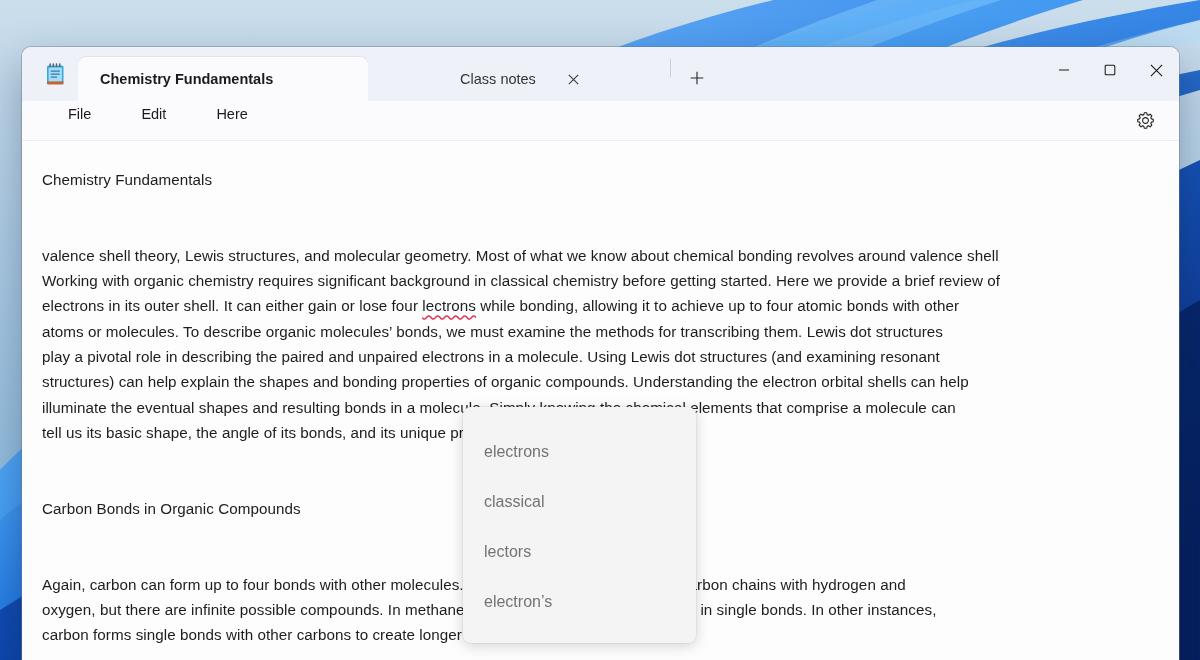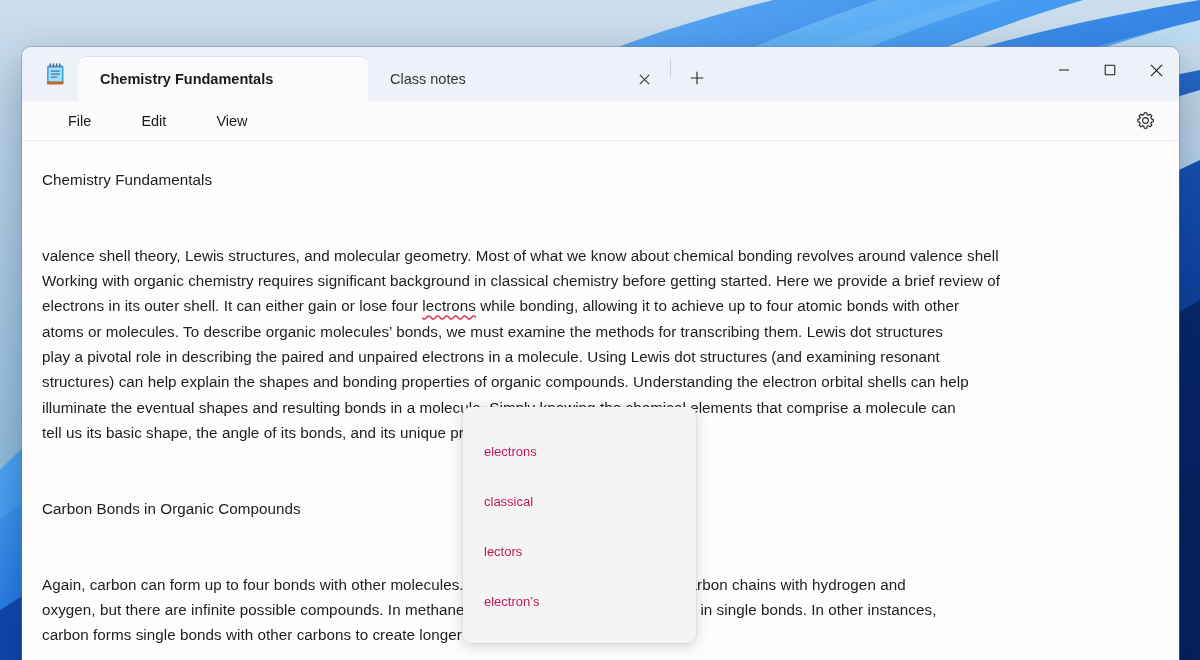--- a/index.html
+++ b/index.html
@@ -55,21 +55,21 @@
   .tab.active {
     background:#fbfbfd;
     font-weight:600;
     width:290px;
     box-shadow:0 -1px 0 rgba(0,0,0,.05);
   }
   .tab.inactive {
     background:#eef1f7;
     color:#34343a;
     width:300px;
-    justify-content:space-between;
+    justify-content:center;
     padding-right:10px;
     gap:24px;
   }
   .tab-label { overflow:hidden; text-overflow:ellipsis; }
   .tab-close {
     width:28px; height:28px; border-radius:4px;
     display:flex; align-items:center; justify-content:center;
     color:#3a3a40; font-size:15px; line-height:1;
     cursor:default;
   }
@@ -92,21 +92,21 @@
     width:46px; height:46px;
     display:flex; align-items:center; justify-content:center;
     cursor:default;
   }
   .wc-btn svg { display:block; }
 
   
   #menu-bar {
     height:40px; min-height:40px;
     background:#fbfbfd;
-    display:flex; align-items:center;
+    display:flex; align-items:flex-start;
     padding:0 8px 0 34px;
     border-bottom:1px solid #eceef2;
     position:relative;
   }
   .menu-item {
     font-size:14.5px; color:#1b1b1b;
     padding:5px 12px; border-radius:4px;
     margin-right:26px; cursor:default;
   }
   .settings-btn {
@@ -142,21 +142,21 @@
     position:absolute;
     left:441px; top:266px;
     width:233px;
     background:#f4f4f4;
     border-radius:8px;
     box-shadow:0 3px 14px rgba(0,0,0,.17), 0 0 0 1px rgba(0,0,0,.045);
     padding:20px 0 16px 0;
     z-index:20;
   }
   .suggestion {
-    font-size:13px; color:#be185d;
+    font-size:16px; color:#737373;
     padding:0 0 0 21px;
     height:50px; line-height:50px;
     cursor:default; white-space:nowrap;
   }
 </style>
 </head>
 <body>
 
 <div id="wallpaper">
   <svg viewBox="0 0 1200 660" preserveAspectRatio="none">
@@ -269,21 +269,21 @@
         <svg width="13" height="13" viewBox="0 0 13 13">
           <path d="M0.9,0.9 L12.1,12.1 M12.1,0.9 L0.9,12.1" stroke="#1b1b1b" stroke-width="1.1" fill="none"></path>
         </svg>
       </div>
     </div>
   </div>
 
   <div id="menu-bar">
     <div class="menu-item">File</div>
     <div class="menu-item">Edit</div>
-    <div class="menu-item">View</div>
+    <div class="menu-item">Here</div>
 
     <div class="settings-btn">
       <svg width="17" height="17" viewBox="0 0 20 20">
         <path d="M10,6.6 A3.4,3.4 0 1,0 10,13.4 A3.4,3.4 0 1,0 10,6.6 Z" fill="none" stroke="#1b1b1b" stroke-width="1.25"></path>
         <path d="M10,0.9 L11.5,0.9 L11.9,3.1 A7.2,7.2 0 0,1 13.6,3.8 L15.4,2.5 L17.5,4.6 L16.2,6.4 A7.2,7.2 0 0,1 16.9,8.1 L19.1,8.5 L19.1,11.5 L16.9,11.9 A7.2,7.2 0 0,1 16.2,13.6 L17.5,15.4 L15.4,17.5 L13.6,16.2 A7.2,7.2 0 0,1 11.9,16.9 L11.5,19.1 L8.5,19.1 L8.1,16.9 A7.2,7.2 0 0,1 6.4,16.2 L4.6,17.5 L2.5,15.4 L3.8,13.6 A7.2,7.2 0 0,1 3.1,11.9 L0.9,11.5 L0.9,8.5 L3.1,8.1 A7.2,7.2 0 0,1 3.8,6.4 L2.5,4.6 L4.6,2.5 L6.4,3.8 A7.2,7.2 0 0,1 8.1,3.1 L8.5,0.9 Z" fill="none" stroke="#1b1b1b" stroke-width="1.25" stroke-linejoin="round"></path>
       </svg>
     </div>
   </div>
 
   <div id="editor">

